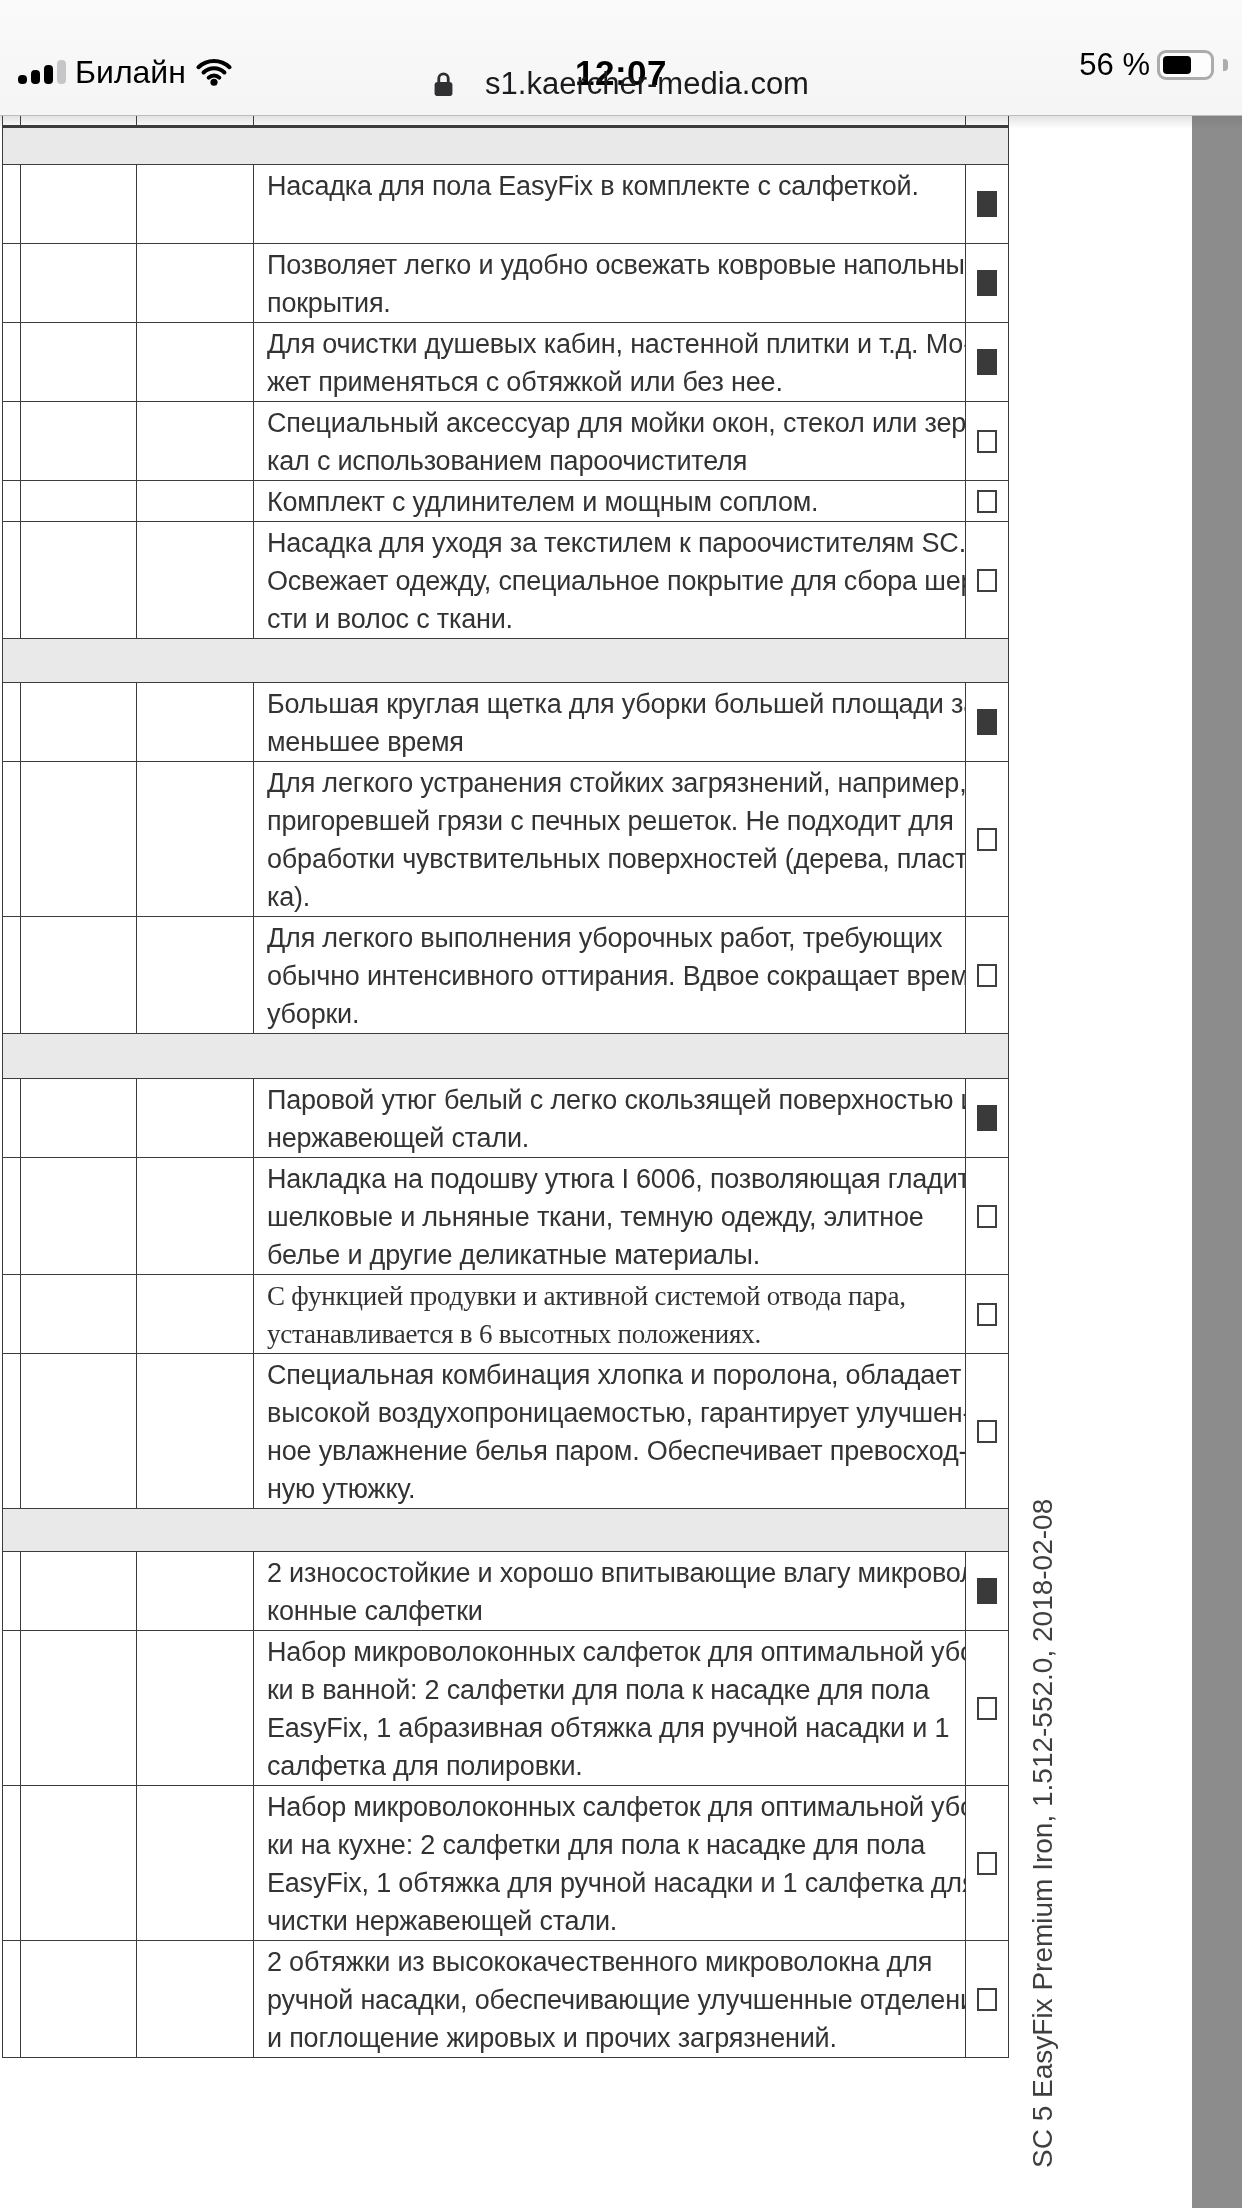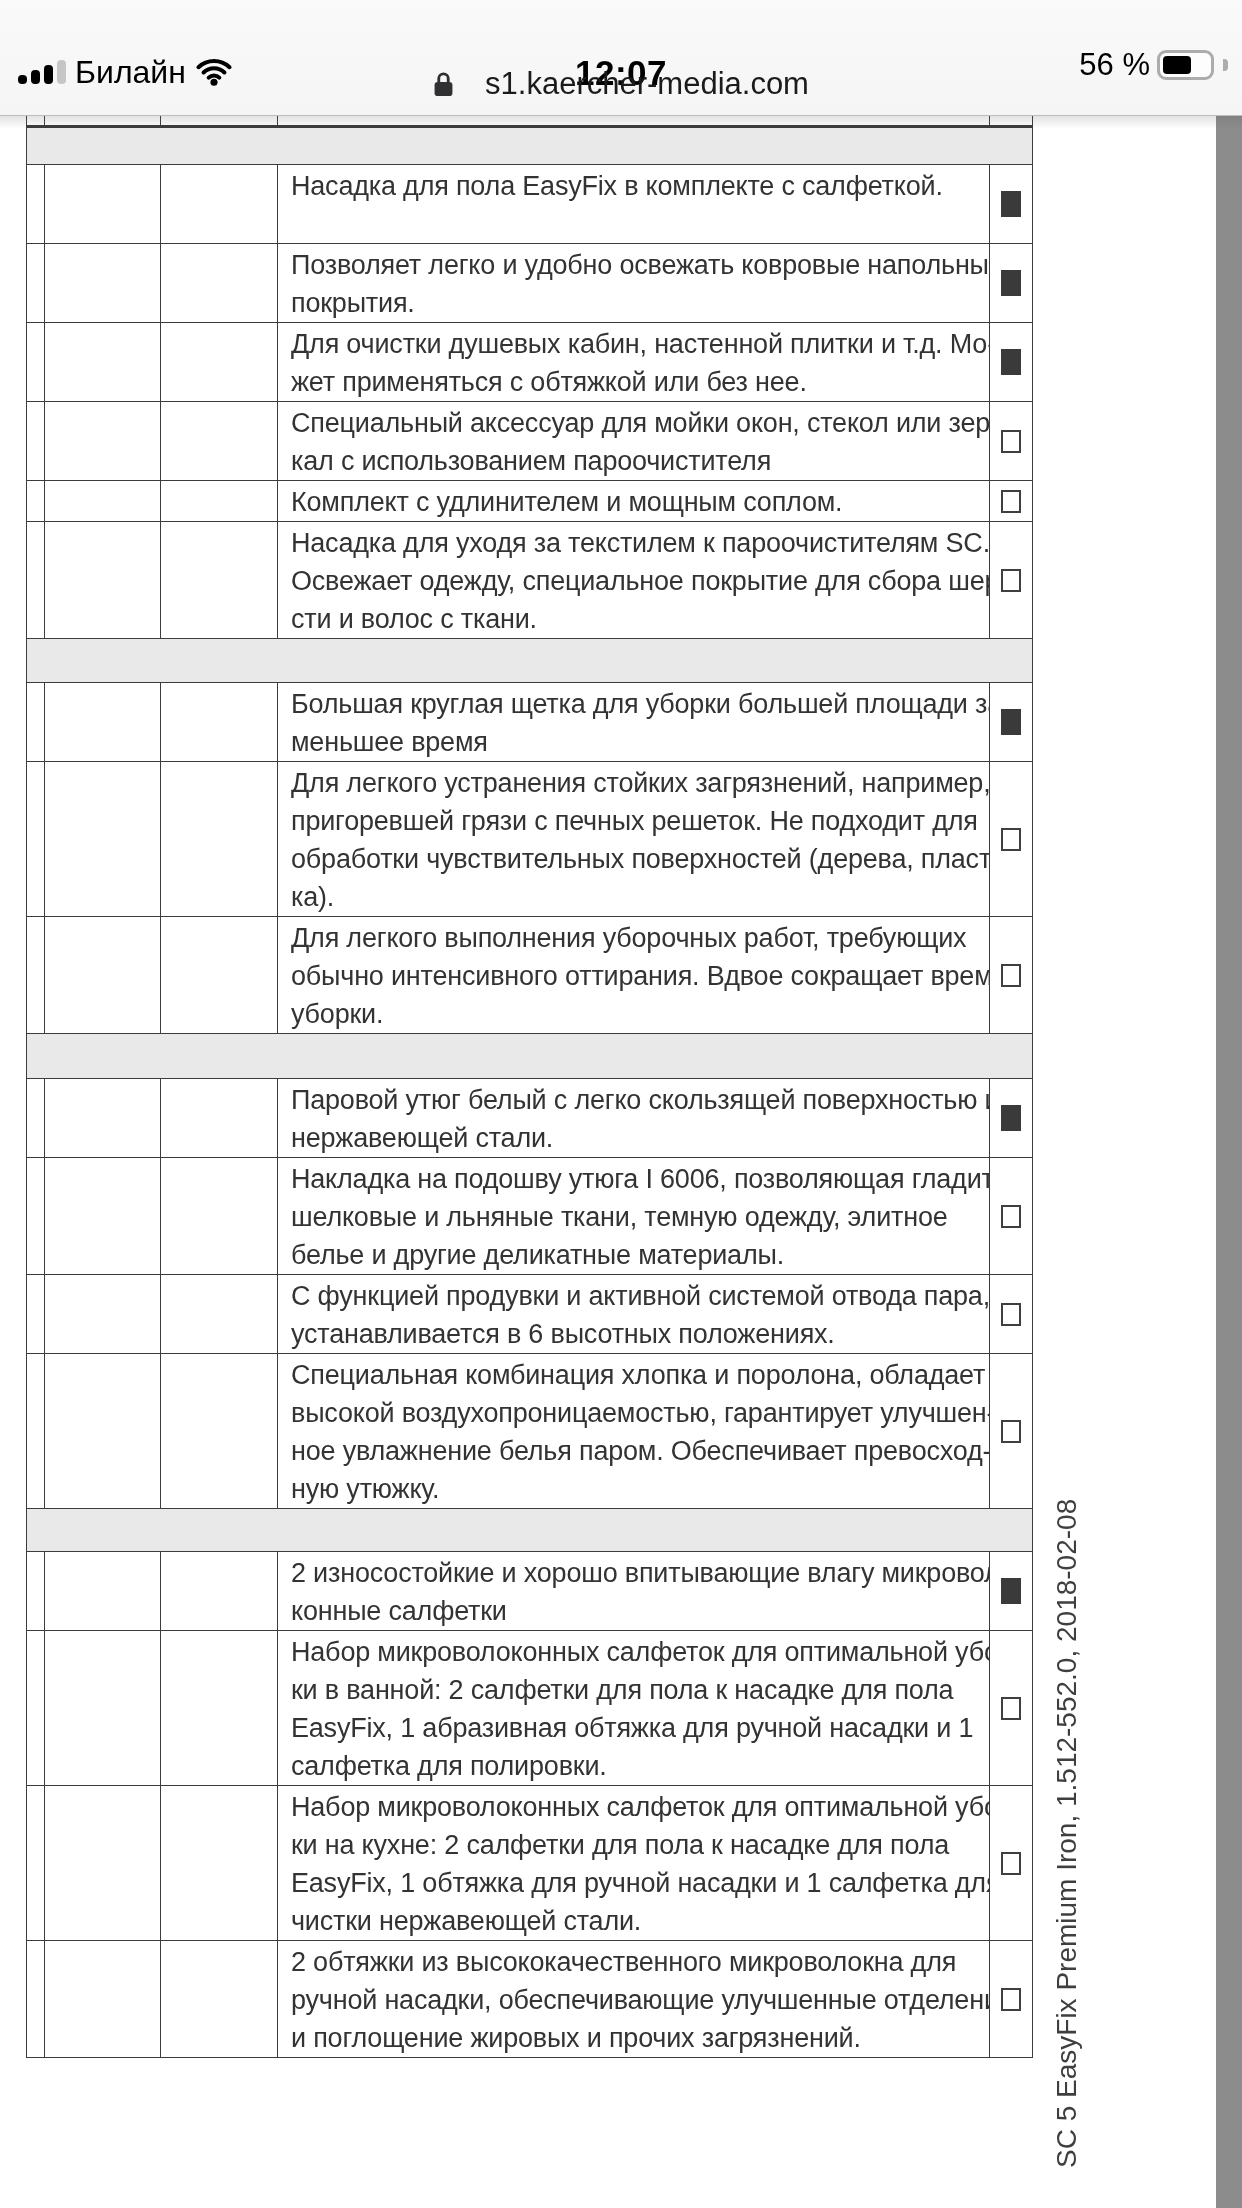--- a/index.html
+++ b/index.html
@@ -28,21 +28,21 @@
   .batt-body{position:relative;width:57px;height:30px;border:3px solid #acacae;border-radius:9px;box-sizing:border-box;background:#fdfdfd;}
   .batt-fill{position:absolute;left:3px;top:3px;bottom:3px;width:28px;background:#000;border-radius:4px;}
   .batt-cap{width:5px;height:12px;background:#acacae;border-radius:0 4px 4px 0;margin-left:2px;}
   .url-row{position:absolute;left:0;right:0;top:56px;height:56px;display:flex;align-items:center;justify-content:center;gap:11px;}
   .url-text{font-size:31px;color:#1b1b1d;margin-left:20px;}
   .toolbar-shadow{
     position:absolute;top:116px;left:0;right:0;height:13px;z-index:3;pointer-events:none;
     background:linear-gradient(180deg,rgba(80,80,80,.16),rgba(80,80,80,0));
   }
   
-  .pdf-page{position:absolute;inset:0;background:#fff;margin-left:24px;}
+  .pdf-page{position:absolute;inset:0;background:#fff;}
   .viewer-strip{position:absolute;left:1192px;top:115px;width:50px;bottom:0;background:#8c8c8c;}
   .doc-table{
     position:absolute;top:115px;left:2px;width:1007px;
     border-collapse:separate;border-spacing:0;table-layout:fixed;
   }
   .doc-table td{
     box-sizing:border-box;padding:0;overflow:hidden;background:#fff;
     border-left:1.5px solid #3c3c3c;border-bottom:1.5px solid #3c3c3c;
     vertical-align:top;
   }
@@ -217,21 +217,21 @@
         </tr>
         <tr style="height: 115px;">
           <td></td>
           <td></td>
           <td></td>
           <td class="desc">Накладка на подошву утюга I 6006, позволяющая гладить
 шелковые и льняные ткани, темную одежду, элитное
 белье и другие деликатные материалы.</td>
           <td class="last cb-cell"><span class="cb"></span></td>
         </tr>
-        <tr style="height: 78px;">
+        <tr style="height: 78px; font-family: Liberation Serif, serif;">
           <td></td>
           <td></td>
           <td></td>
           <td class="desc">С функцией продувки и активной системой отвода пара,
 устанавливается в 6 высотных положениях.</td>
           <td class="last cb-cell"><span class="cb"></span></td>
         </tr>
         <tr style="height: 150px;">
           <td></td>
           <td></td>

